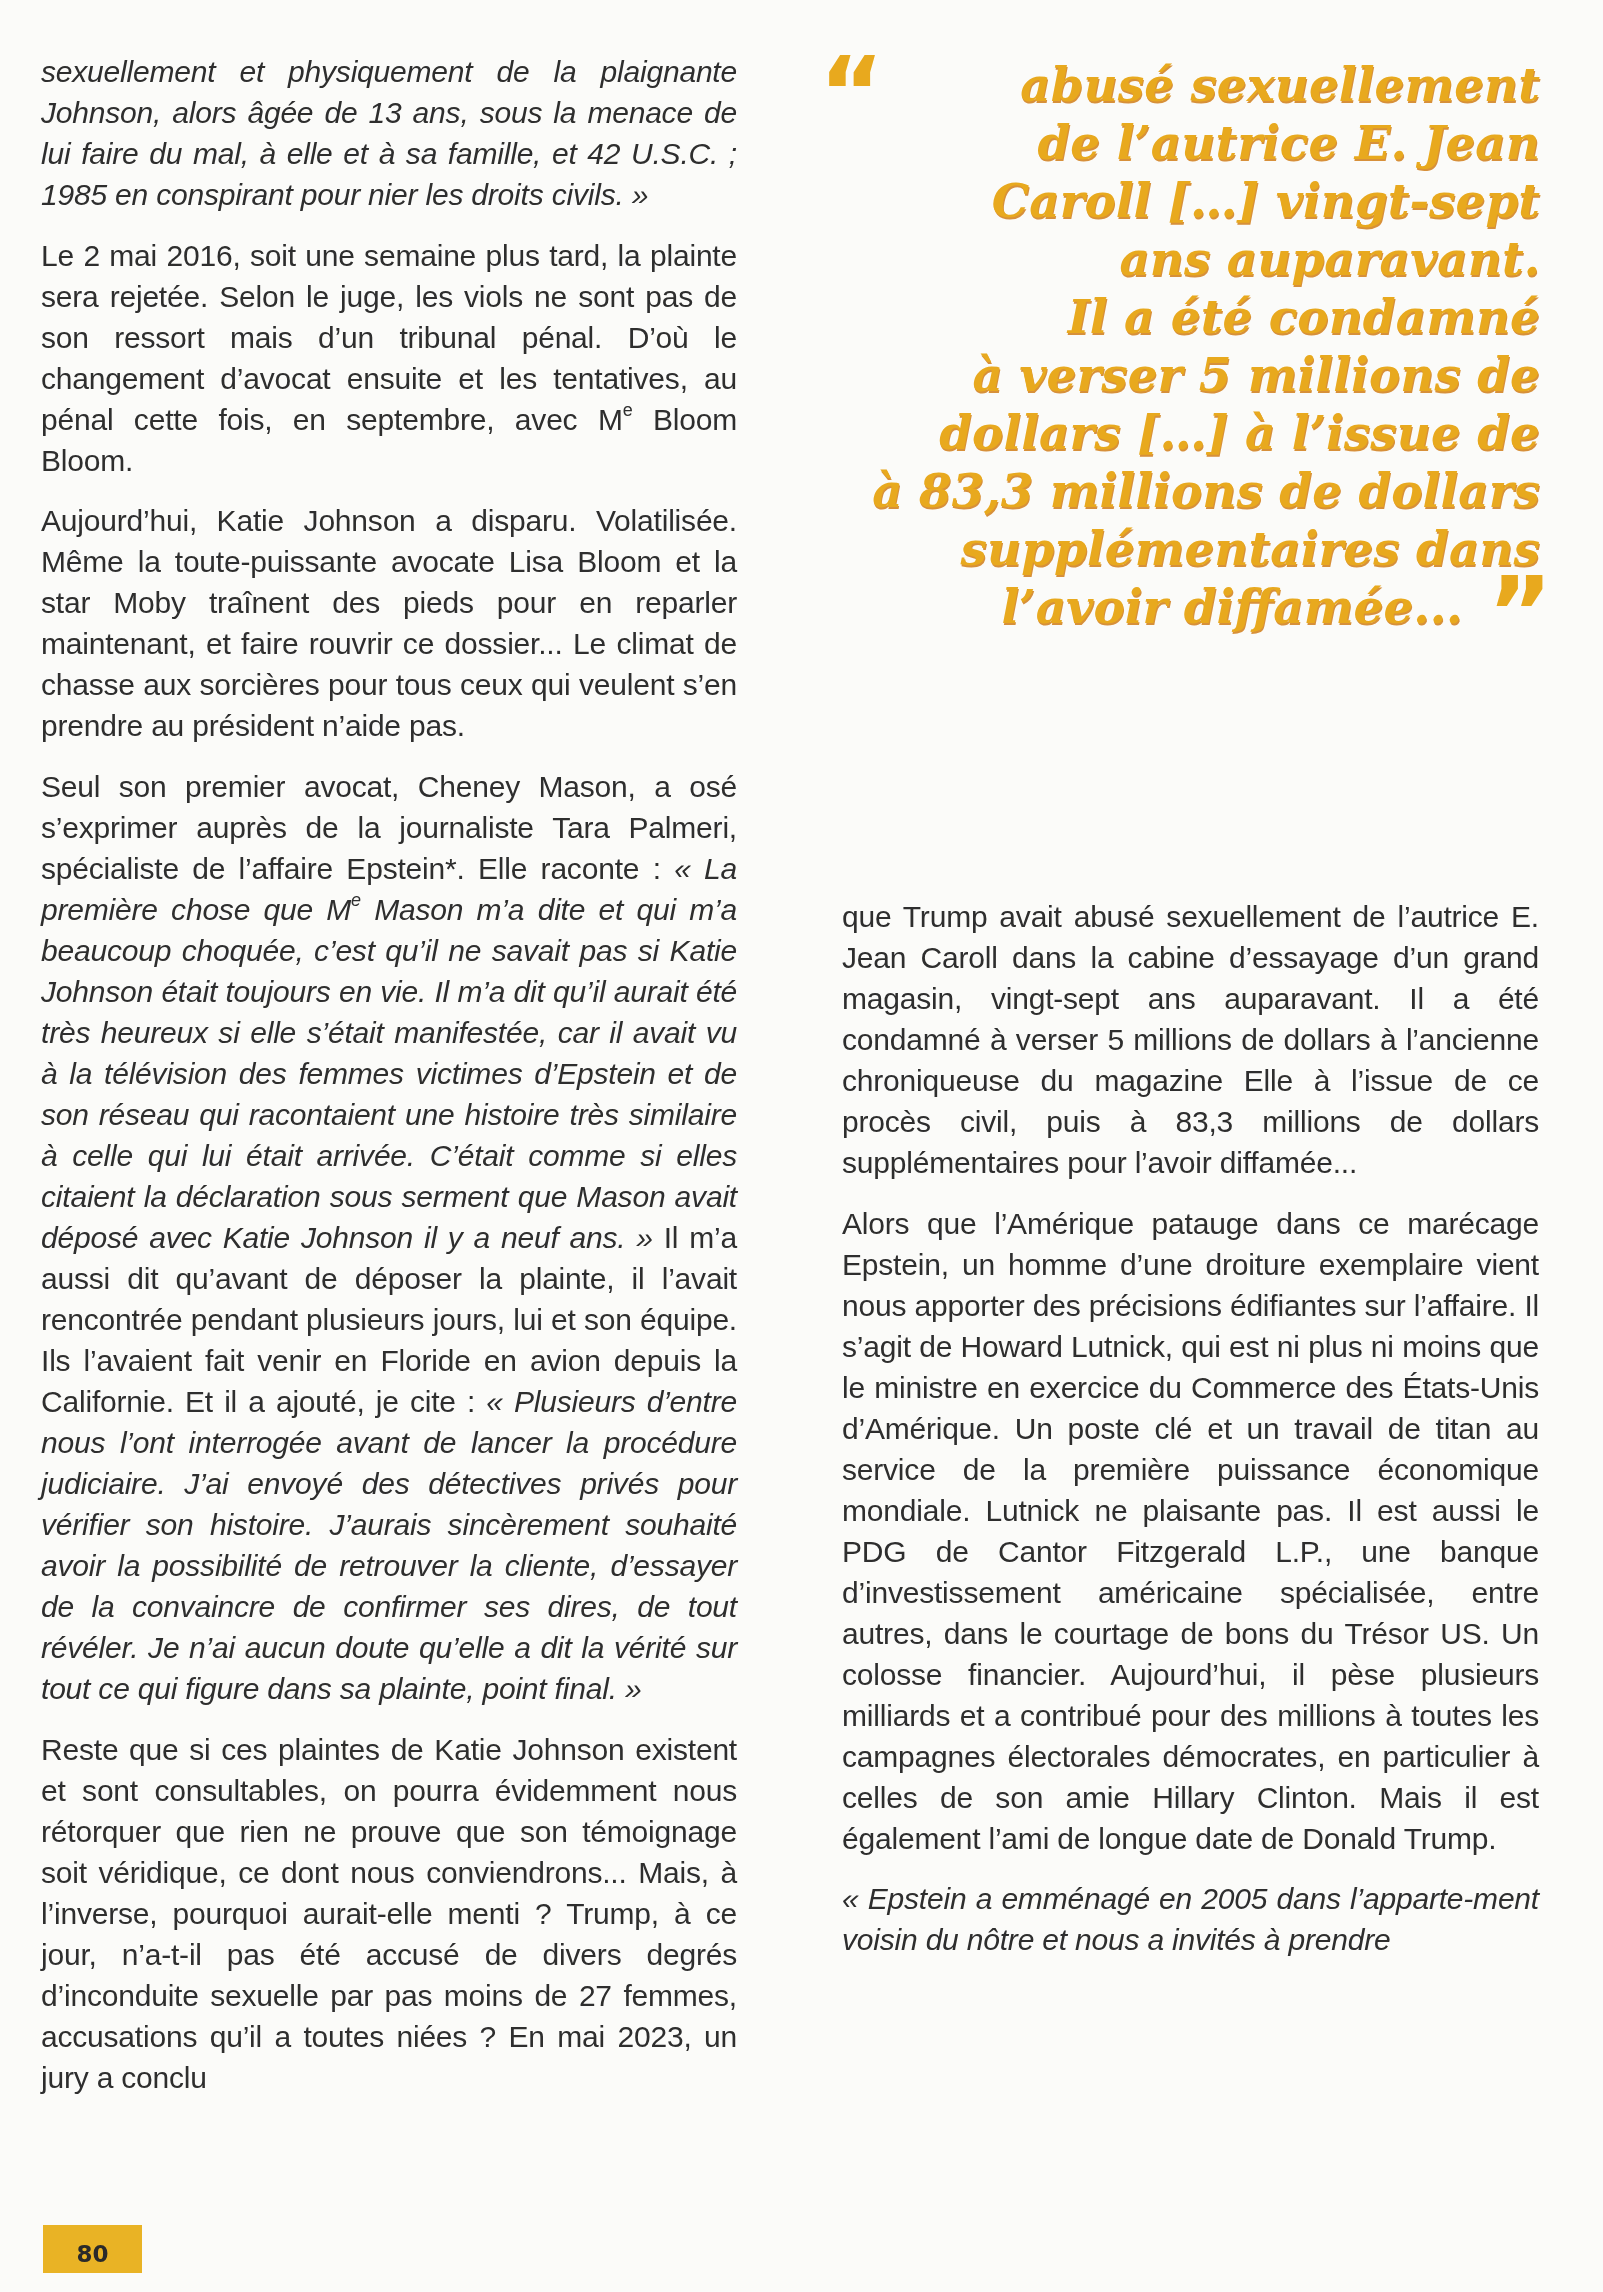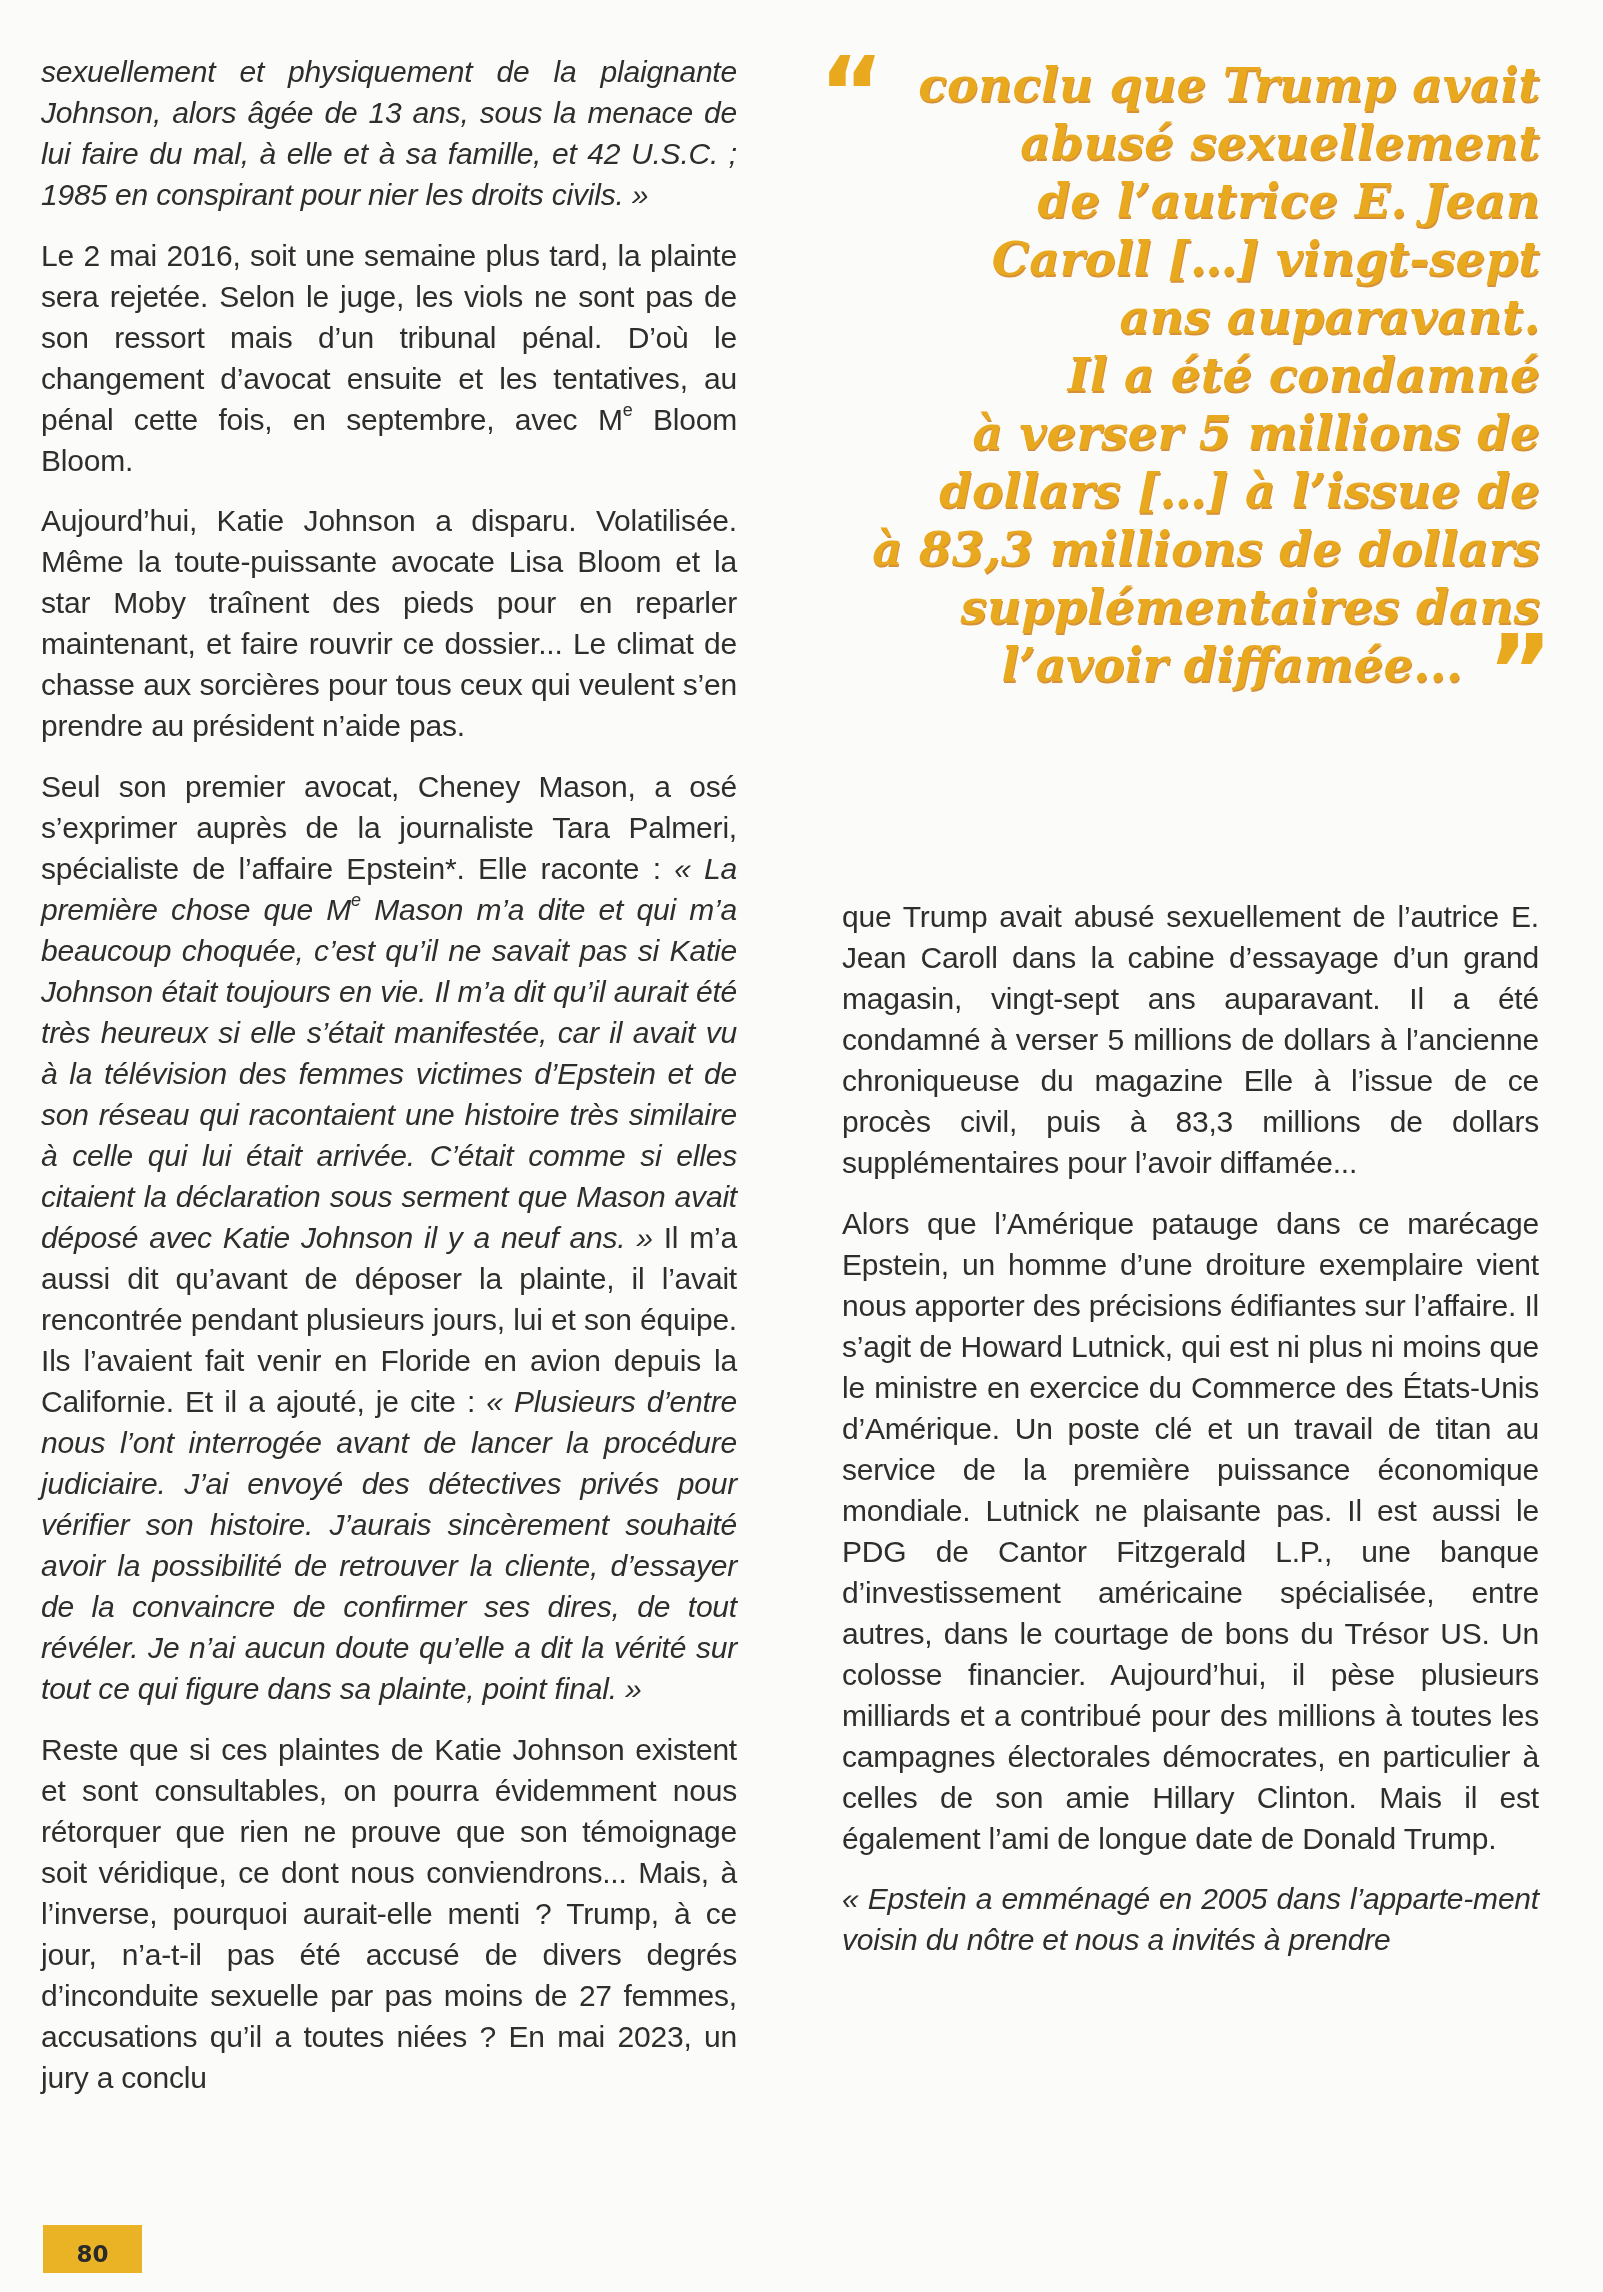--- a/index.html
+++ b/index.html
@@ -128,21 +128,20 @@
     <p>
       <span>Seul son premier avocat, Cheney Mason, a osé s’exprimer auprès de la journaliste Tara Palmeri, spécialiste de l’affaire Epstein*. Elle raconte : </span><span class="it">« La première chose que M</span><sup class="it">e</sup><span class="it"> Mason m’a dite et qui m’a beaucoup choquée, c’est qu’il ne savait pas si Katie Johnson était toujours en vie. Il m’a dit qu’il aurait été très heureux si elle s’était manifestée, car il avait vu à la télévision des femmes victimes d’Epstein et de son réseau qui racontaient une histoire très similaire à celle qui lui était arrivée. C’était comme si elles citaient la déclaration sous serment que Mason avait déposé avec Katie Johnson il y a neuf ans. »</span><span> Il m’a aussi dit qu’avant de déposer la plainte, il l’avait rencontrée pendant plusieurs jours, lui et son équipe. Ils l’avaient fait venir en Floride en avion depuis la Californie. Et il a ajouté, je cite : </span><span class="it">« Plusieurs d’entre nous l’ont interrogée avant de lancer la procédure judiciaire. J’ai envoyé des détectives privés pour vérifier son histoire. J’aurais sincèrement souhaité avoir la possibilité de retrouver la cliente, d’essayer de la convaincre de confirmer ses dires, de tout révéler. Je n’ai aucun doute qu’elle a dit la vérité sur tout ce qui figure dans sa plainte, point final. »</span>
     </p>
     <p>
       <span>Reste que si ces plaintes de Katie Johnson existent et sont consultables, on pourra évidemment nous rétorquer que rien ne prouve que son témoignage soit véridique, ce dont nous conviendrons... Mais, à l’inverse, pourquoi aurait-elle menti ? Trump, à ce jour, n’a-t-il pas été accusé de divers degrés d’inconduite sexuelle par pas moins de 27 femmes, accusations qu’il a toutes niées ? En mai 2023, un jury a conclu</span>
     </p>
   </div>
 
   <div class="pullquote">
     <span class="quote-open">“</span>
-    <span class="pq-line">conclu que Trump avait</span>
     <span class="pq-line">abusé sexuellement</span>
     <span class="pq-line">de l’autrice E. Jean</span>
     <span class="pq-line">Caroll […] vingt-sept</span>
     <span class="pq-line">ans auparavant.</span>
     <span class="pq-line">Il a été condamné</span>
     <span class="pq-line">à verser 5 millions de</span>
     <span class="pq-line">dollars […] à l’issue de</span>
     <span class="pq-line">à 83,3 millions de dollars</span>
     <span class="pq-line">supplémentaires dans</span>
     <span class="pq-line"><span>l’avoir diffamée...</span><span class="quote-close">”</span></span>

